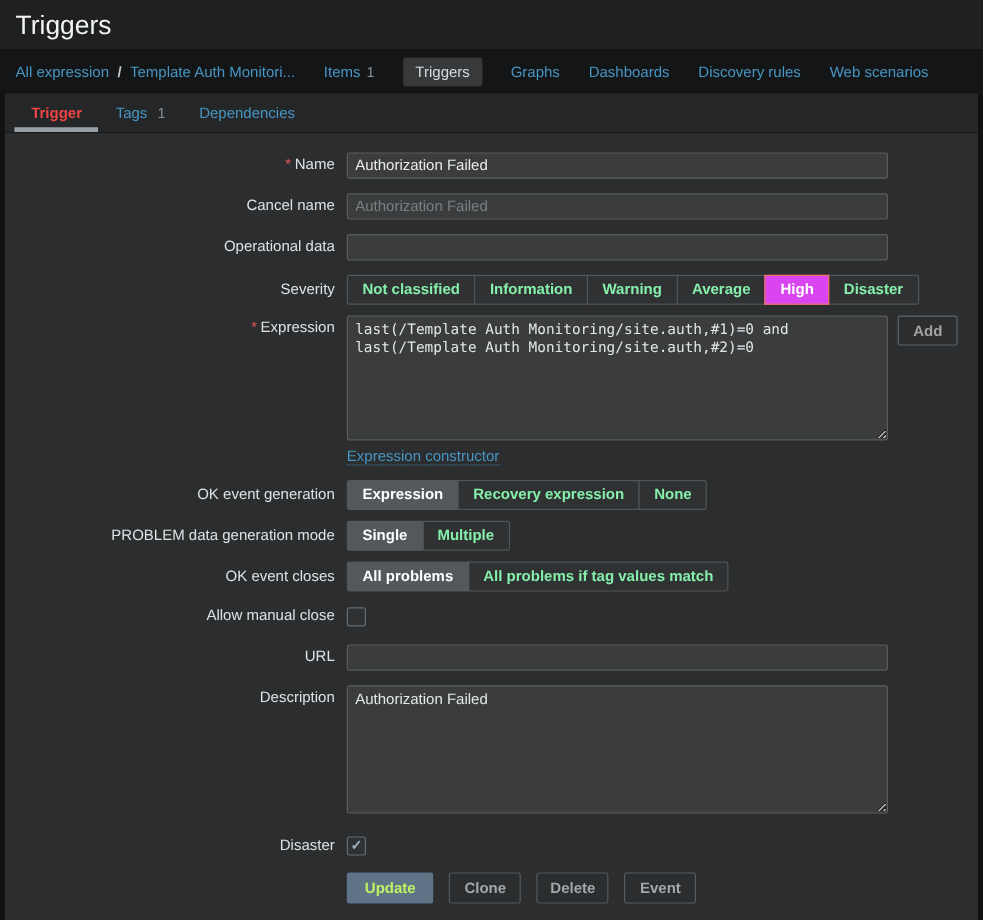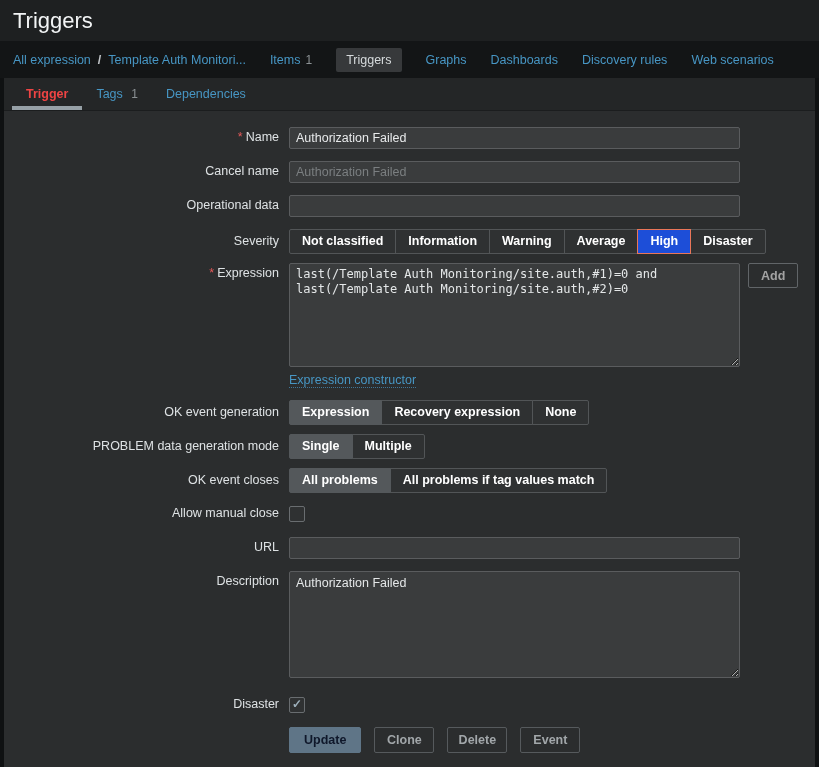--- a/index.html
+++ b/index.html
@@ -76,27 +76,27 @@
     resize: vertical; outline: none;
   }
   textarea.desc {
     font-family: "Liberation Sans", sans-serif; font-size: 12.5px; height: 107px; padding-top: 4px;
   }
 
   .segmented { display: inline-flex; }
   .seg {
     padding: 0 12px; height: 25px; line-height: 23px;
     border: 1px solid #525557; margin-left: -1px;
-    background: #2f3132; color: #ffffff;
+    background: #2f3132; color: #86efac;
     font-size: 12.5px; font-weight: bold; cursor: pointer;
   }
   .seg:first-child { margin-left: 0; border-radius: 2px 0 0 2px; }
   .seg:last-child { border-radius: 0 2px 2px 0; }
   .seg.sel-gray { background: #54585b; border-color: #54585b; color: #fff; position: relative; z-index: 1; }
-  .seg.sel-high { background: #1d4ed8; border-color: #e97659; color: #fff; position: relative; z-index: 1; }
+  .seg.sel-high { background: #d946ef; border-color: #e97659; color: #fff; position: relative; z-index: 1; }
 
   .btn-outline {
     height: 25px; padding: 0 12px; min-width: 44px;
     background: transparent; border: 1px solid #616568; border-radius: 2px;
     color: #a3a3a3; font-size: 12.5px; font-weight: bold; cursor: pointer;
     font-family: "Liberation Sans", sans-serif;
   }
   .add-btn { margin-left: 8px; }
 
   .dotted-link {
@@ -112,21 +112,21 @@
   }
   .checkbox.checked::after {
     content: "\2713"; position: absolute; left: 2px; top: -1px;
     color: #9db0bb; font-size: 12px; font-weight: bold;
   }
 
   .actions-row { padding-left: 285px; display: flex; gap: 13px; margin-top: 14px; }
   .btn-primary {
     height: 26px; padding: 0 14px; min-width: 62px;
     background: #5f7587; border: 1px solid #5f7587; border-radius: 2px;
-    color: #0f172a; font-size: 12.5px; font-weight: bold; cursor: pointer;
+    color: #bef264; font-size: 12.5px; font-weight: bold; cursor: pointer;
     font-family: "Liberation Sans", sans-serif;
   }
   .btn-ghost {
     height: 26px; padding: 0 10px; min-width: 60px;
     background: transparent; border: 1px solid #565a5d; border-radius: 2px;
     color: #a2a7aa; font-size: 12.5px; font-weight: bold; cursor: pointer;
     font-family: "Liberation Sans", sans-serif;
   }
 </style>
 </head>

